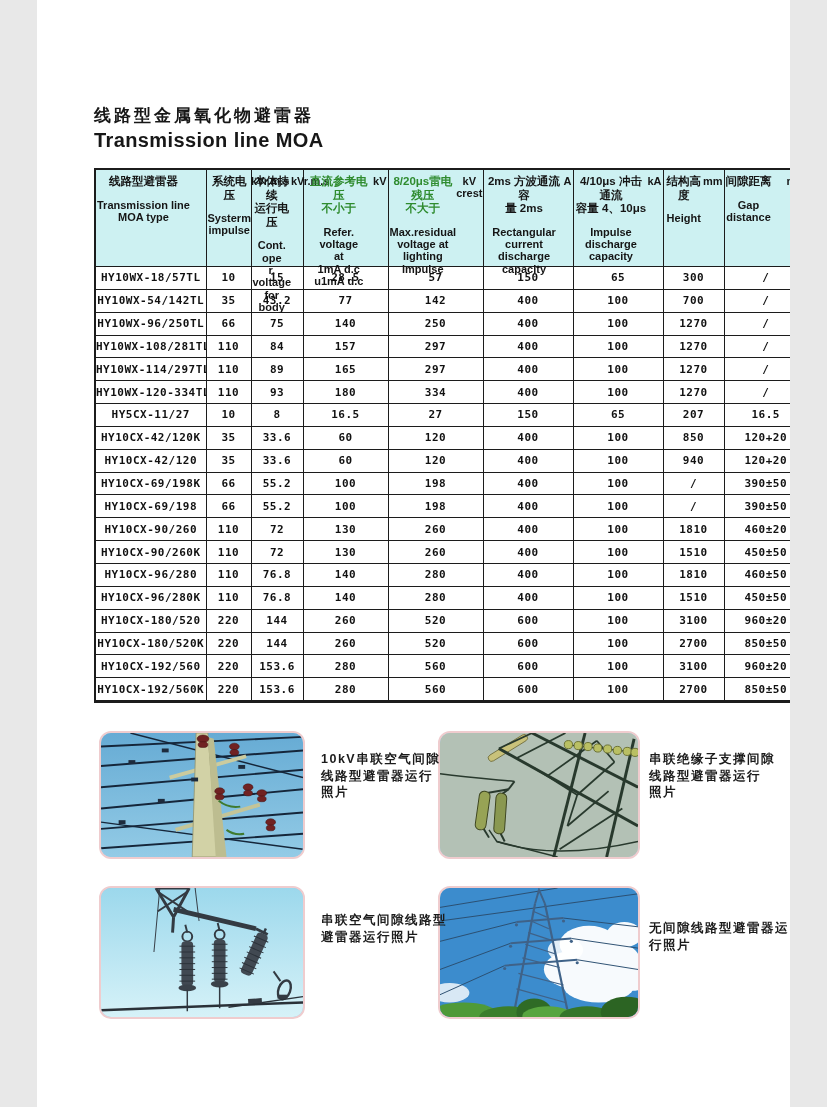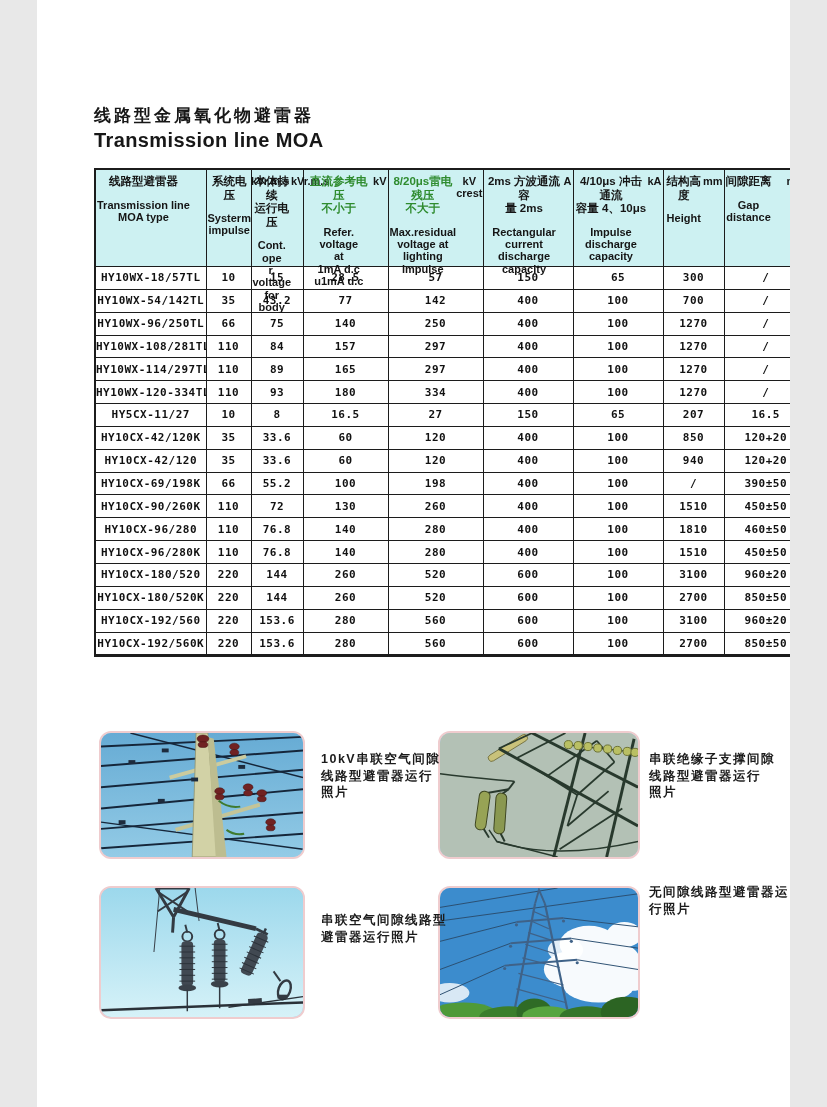--- a/index.html
+++ b/index.html
@@ -52,21 +52,21 @@
   #photo4 { left:401px; top:886px; width:202px; height:133px; }
   .photo svg { display:block; width:100%; height:100%; }
 
   .caption {
     position:absolute; font-size:12.5px; font-weight:bold; color:#1b1b1b;
     line-height:1.32; letter-spacing:1.5px; white-space:pre-line;
   }
   #cap1 { left:284px; top:751px; }
   #cap2 { left:612px; top:751px; }
   #cap3 { left:284px; top:912px; }
-  #cap4 { left:612px; top:884px; }
+  #cap4 { left:612px; top:920px; }
 </style>
 </head>
 <body>
 
 <div class="page">
 
   <div class="title-zh">线路型金属氧化物避雷器</div>
   <div class="title-en">Transmission line MOA</div>
 
   <table class="spec">
@@ -288,20 +288,42 @@
         <tr>
           <td>HY10CX-69/198K</td>
           <td>66</td>
           <td>55.2</td>
           <td>100</td>
           <td>198</td>
           <td>400</td>
           <td>100</td>
           <td>/</td>
           <td>390±50</td>
+        </tr>
+        <tr>
+          <td>HY10CX-69/198</td>
+          <td>66</td>
+          <td>55.2</td>
+          <td>100</td>
+          <td>198</td>
+          <td>400</td>
+          <td>100</td>
+          <td>/</td>
+          <td>390±50</td>
+        </tr>
+        <tr>
+          <td>HY10CX-90/260</td>
+          <td>110</td>
+          <td>72</td>
+          <td>130</td>
+          <td>260</td>
+          <td>400</td>
+          <td>100</td>
+          <td>1810</td>
+          <td>460±20</td>
         </tr>
         <tr>
           <td>HY10CX-90/260K</td>
           <td>110</td>
           <td>72</td>
           <td>130</td>
           <td>260</td>
           <td>400</td>
           <td>100</td>
           <td>1510</td>

